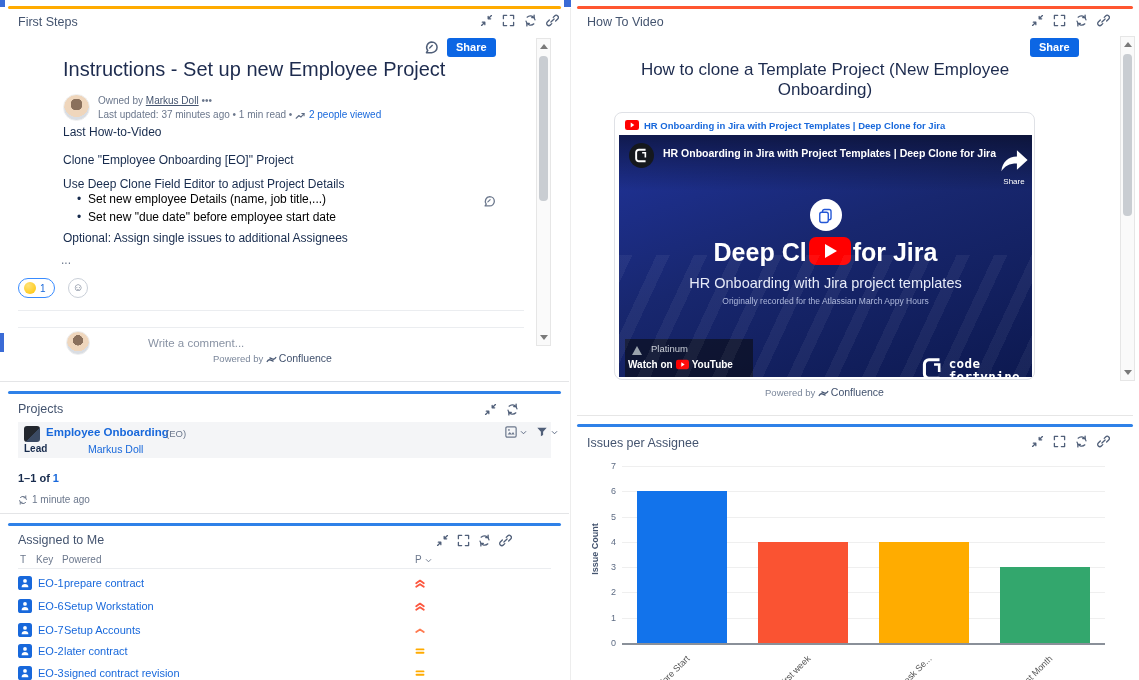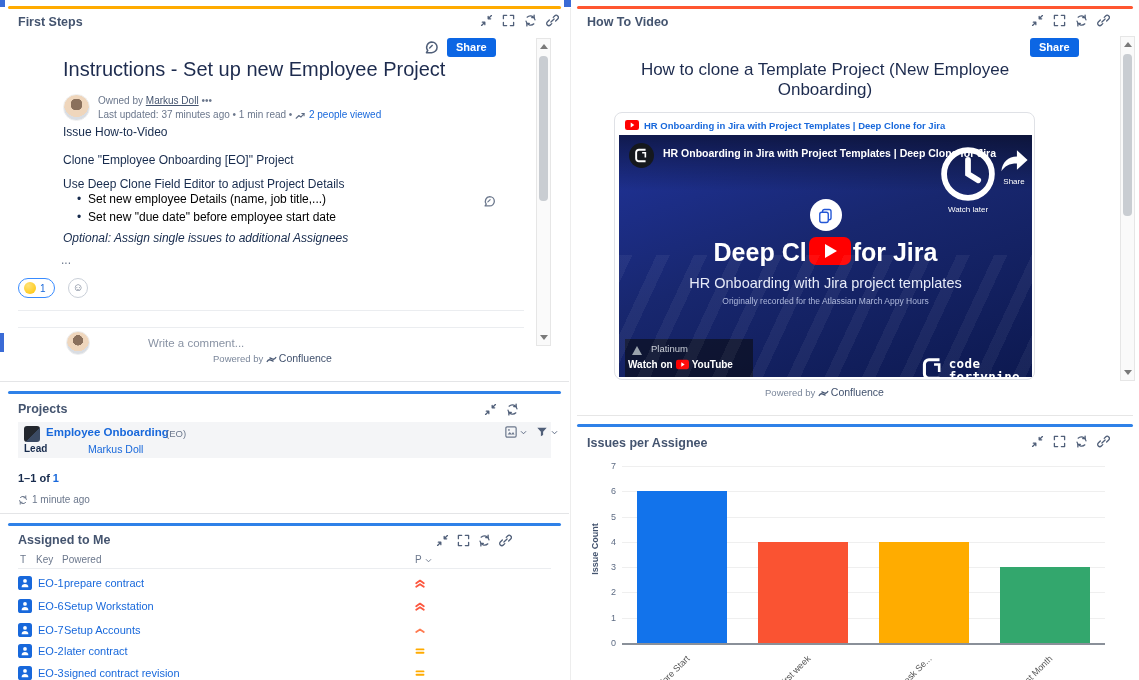--- a/index.html
+++ b/index.html
@@ -1,20 +1,20 @@
 <!DOCTYPE html>
 <html><head>
 <meta charset="utf-8">
 <style>
   html,body{margin:0;padding:0}
   body{width:1139px;height:680px;position:relative;overflow:hidden;background:#fff;
        font-family:"Liberation Sans","DejaVu Sans",sans-serif;color:#172B4D}
   .abs{position:absolute}
   a{text-decoration:none;cursor:pointer}
-  .gtitle{font-size:12.5px;font-weight:700;color:#44546F}
+  .gtitle{font-size:12.5px;font-weight:400;color:#44546F}
   .hicons{position:absolute;display:flex;gap:9px}
   .hicon{width:13px;height:13px;color:#505F79;cursor:pointer}
   .hicon svg,.micon svg{display:block;width:100%;height:100%}
   .micon{display:inline-block;vertical-align:middle}
   .sharebtn{position:absolute;background:#0C66E4;color:#fff;font-size:11px;font-weight:700;
             border-radius:3px;padding:3px 9px;line-height:13px;cursor:pointer}
   .link{color:#1868DB}
   .ulink{color:#44546F;text-decoration:underline}
   
   .scrollbar{position:absolute;width:15px;background:#FAFAFA;border:1px solid #E6E6E6;box-sizing:border-box}
@@ -138,26 +138,26 @@
 </div>
 <div class="abs meta" style="left:98px;top:109px">
   <span>Last updated: 37 minutes ago  •  1 min read  •</span>
   <span class="micon" style="width:11px;height:11px;color:#5E6C84"><svg viewBox="0 0 14 14" fill="none" stroke="currentColor" stroke-width="1.4" stroke-linecap="round" stroke-linejoin="round">
         <path d="M1.5 10.5 5 7l2.5 2 4-4.5"></path>
         <path d="M8.7 4.5h2.8v2.8"></path>
       </svg></span>
   <span class="link">2 people viewed</span>
 </div>
 
-<div class="abs para" style="left:63px;top:125px">Issue How-to-Video</div>
+<div class="abs para" style="left:63px;top:125px">Last How-to-Video</div>
 <div class="abs para" style="left:63px;top:153px">Clone "Employee Onboarding [EO]" Project</div>
 <div class="abs para" style="left:63px;top:177px">Use Deep Clone Field Editor to adjust Project Details</div>
 <div class="abs bullet" style="left:88px;top:192px">Set new employee Details (name, job title,...)</div>
 <div class="abs bullet" style="left:88px;top:210px">Set new "due date" before employee start date</div>
-<div class="abs para" style="left:63px;top:231px;font-style:italic">Optional: Assign single issues to additional Assignees</div>
+<div class="abs para" style="left:63px;top:231px;">Optional: Assign single issues to additional Assignees</div>
 <div class="abs para" style="left:61px;top:253px;color:#6B778C">...</div>
 
 <span class="hicon abs" style="left:483px;top:195px;width:13px;height:13px;color:#6B778C">
     <svg viewBox="0 0 14 14" fill="none" stroke="currentColor" stroke-width="1.4" stroke-linecap="round" stroke-linejoin="round">
       <path d="M7.2 1.8a5 5 0 0 1 0 10H2.3l1.2-2a5 5 0 0 1 3.7-8z"></path>
       <path d="M4.8 7 7.6 4.2l.9.9L5.7 7.9l-1.2.3z" fill="currentColor" stroke="none"></path>
     </svg>
   </span>
 
 <div class="pill" style="left:18px;top:278px">
@@ -422,27 +422,20 @@
     <div class="vtopbar"></div>
     <div class="cfavatar">
       <span class="micon" style="width:15px;height:15px">
           <svg viewBox="0 0 14 14" fill="none" stroke="#fff" stroke-width="1.8">
             <path d="M10.8 1.6H4.6A2.6 2.6 0 0 0 2 4.2v5.6a2.6 2.6 0 0 0 2.6 2.6h6.2"></path>
             <path d="M7.6 4.4h3v4.4" stroke-width="1.5"></path>
           </svg>
         </span>
     </div>
     <div class="vtitle">HR Onboarding in Jira with Project Templates | Deep Clone for Jira</div>
-    <div class="vstack" style="left:318px;top:8px;width:62px">
-      <span class="hicon" style="width:14px;height:14px"><svg viewBox="0 0 14 14" fill="none" stroke="currentColor" stroke-width="1.3" stroke-linecap="round">
-            <circle cx="7" cy="7" r="5.4"></circle>
-            <path d="M7 3.8V7l2.3 1.4"></path>
-          </svg></span>
-      <span>Watch later</span>
-    </div>
     <div class="vstack" style="left:378px;top:8px;width:34px">
       <span class="hicon" style="width:14px;height:14px"><svg viewBox="0 0 14 14">
             <path d="M8.2 3 12.6 7 8.2 11V8.4C5 8.4 3.2 9.5 1.8 11.6 2.2 7.8 4.6 5.7 8.2 5.6z" fill="currentColor"></path>
           </svg></span>
       <span>Share</span>
     </div>
     <div class="clonecircle">
       <span class="micon" style="width:17px;height:17px">
           <svg viewBox="0 0 16 16" fill="none" stroke="#2457D6" stroke-width="1.3">
             <rect x="5.2" y="2.4" width="8" height="9.6" rx="1.8"></rect>

